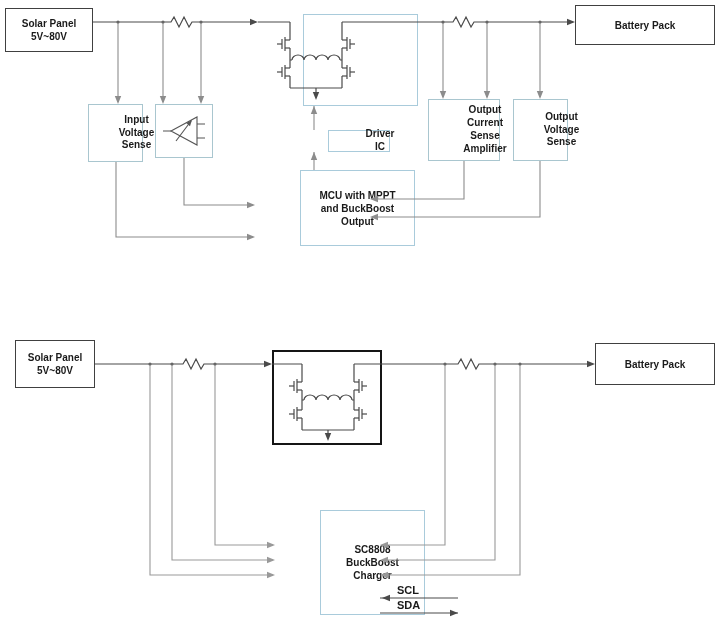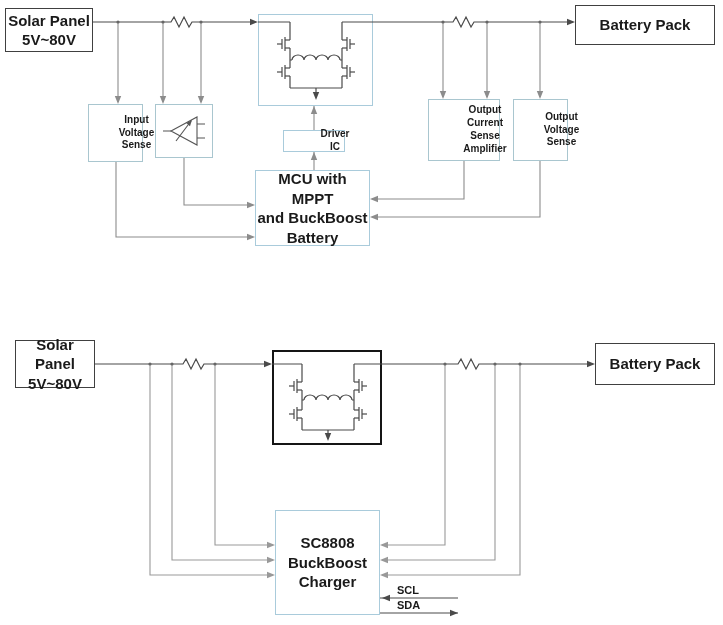--- a/index.html
+++ b/index.html
@@ -6,24 +6,24 @@
   #canvas{
     position:relative;width:723px;height:625px;background:#ffffff;
     font-family:"Liberation Sans",sans-serif;overflow:hidden;
   }
   .box{
     position:absolute;box-sizing:border-box;background:#fff;
     border:1px solid #404040;display:flex;align-items:center;justify-content:center;
     text-align:center;font-weight:bold;color:#1a1a1a;
   }
   .box span{white-space:pre-line;display:block;}
-  .f11{font-size:15px;line-height:1.3;}
+  .f11{font-size:10px;line-height:1.3;}
   .f10{font-size:10px;line-height:1.28;padding-left:42px;}
   .teal{border-color:#a9c6cf;}
-  .blue{border-color:#a9cbdb;}
+  .blue{border-color:#a9cbdb;margin-left:45px;}
   .thick{border:2px solid #151515;}
   svg.overlay{position:absolute;left:0;top:0;pointer-events:none;}
   svg text{font-family:"Liberation Sans",sans-serif;font-size:11px;font-weight:bold;fill:#1a1a1a;}
 </style>
 </head>
 <body>
 
 <div id="canvas">
 
   <div class="box f11" style="left:5px;top:8px;width:88px;height:44px">
@@ -49,21 +49,21 @@
 Amplifier</span>
   </div>
   <div class="box f10 teal" style="left:513px;top:99px;width:55px;height:62px">
     <span>Output
 Voltage
 Sense</span>
   </div>
   <div class="box f11 blue" style="left:255px;top:170px;width:115px;height:76px">
     <span>MCU with MPPT
 and BuckBoost
-Battery</span>
+Output</span>
   </div>
 
   <div class="box f11" style="left:15px;top:340px;width:80px;height:48px">
     <span>Solar Panel
 5V~80V</span>
   </div>
   <div class="box f11" style="left:595px;top:343px;width:120px;height:42px">
     <span>Battery Pack</span>
   </div>
   <div class="box thick" style="left:272px;top:350px;width:110px;height:95px"></div>

